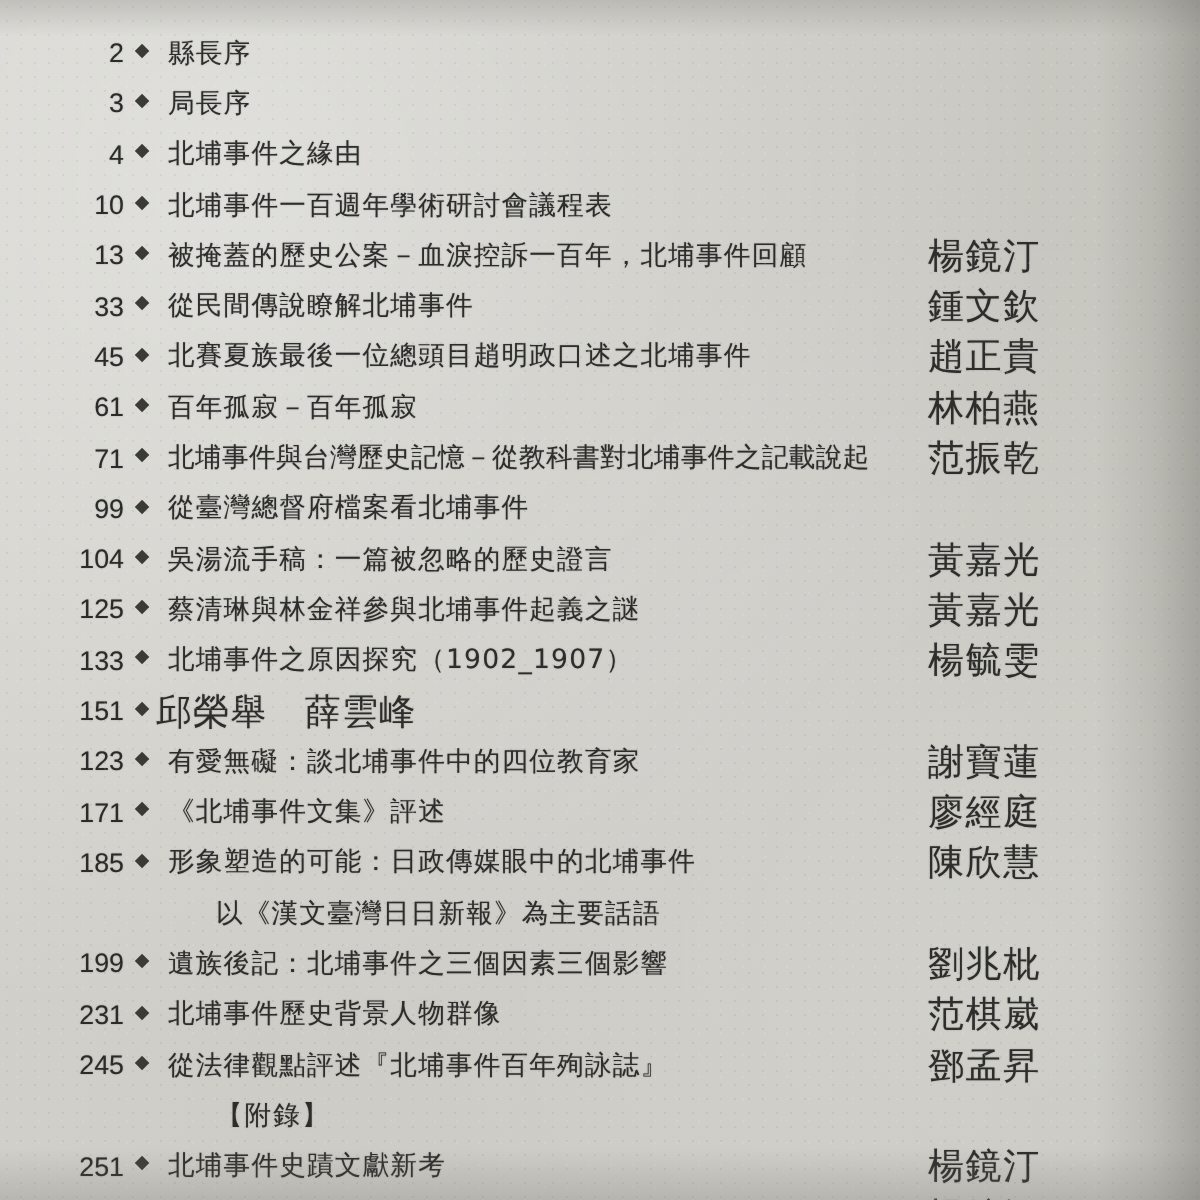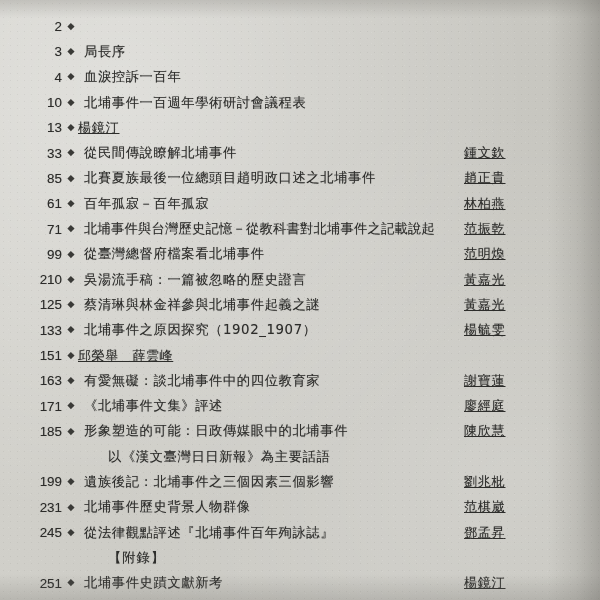--- a/index.html
+++ b/index.html
@@ -99,25 +99,24 @@
     letter-spacing: 0.6px;
     color: #2d2d2b;
     white-space: nowrap;
     overflow: hidden;
   }
   .title.narrow { letter-spacing: 0.2px; }
   .author {
     width: 136px;
     flex: 0 0 136px;
     font-family: "DejaVu Sans", sans-serif;
-    font-size: 13px;
+    font-size: 18px;
     letter-spacing: 0.8px;
     color: #2d2d2b;
     white-space: nowrap;
-    text-decoration: underline;
   }
   .author.two { letter-spacing: 0.6px; }
   
   .cont .page-num, .cont .diamond { visibility: hidden; }
   .cont .title { padding-left: 30px; }
   .bracket .title { padding-left: 30px; }
   .bracket .title {
     letter-spacing: 1px;
   }
   
@@ -126,77 +125,78 @@
   }
 </style>
 </head>
 <body>
 
 <div id="page">
   <div id="toc">
       <div class="toc-row">
         <div class="page-num">2</div>
         <div class="diamond">◆</div>
+        <div class="title">縣長序</div>
         <div class="author"></div>
       </div>
       <div class="toc-row">
         <div class="page-num">3</div>
         <div class="diamond">◆</div>
         <div class="title">局長序</div>
         <div class="author"></div>
       </div>
       <div class="toc-row">
         <div class="page-num">4</div>
         <div class="diamond">◆</div>
-        <div class="title">血淚控訴一百年</div>
+        <div class="title">北埔事件之緣由</div>
         <div class="author"></div>
       </div>
       <div class="toc-row">
         <div class="page-num">10</div>
         <div class="diamond">◆</div>
         <div class="title">北埔事件一百週年學術研討會議程表</div>
         <div class="author"></div>
       </div>
       <div class="toc-row">
         <div class="page-num">13</div>
         <div class="diamond">◆</div>
+        <div class="title">被掩蓋的歷史公案－血淚控訴一百年，北埔事件回顧</div>
         <div class="author">楊鏡汀</div>
       </div>
       <div class="toc-row">
         <div class="page-num">33</div>
         <div class="diamond">◆</div>
         <div class="title">從民間傳說瞭解北埔事件</div>
         <div class="author">鍾文欽</div>
       </div>
       <div class="toc-row">
-        <div class="page-num">85</div>
+        <div class="page-num">45</div>
         <div class="diamond">◆</div>
         <div class="title">北賽夏族最後一位總頭目趙明政口述之北埔事件</div>
         <div class="author">趙正貴</div>
       </div>
       <div class="toc-row">
         <div class="page-num">61</div>
         <div class="diamond">◆</div>
         <div class="title">百年孤寂－百年孤寂</div>
         <div class="author">林柏燕</div>
       </div>
       <div class="toc-row">
         <div class="page-num">71</div>
         <div class="diamond">◆</div>
         <div class="title narrow">北埔事件與台灣歷史記憶－從教科書對北埔事件之記載說起</div>
         <div class="author">范振乾</div>
       </div>
       <div class="toc-row">
         <div class="page-num">99</div>
         <div class="diamond">◆</div>
         <div class="title">從臺灣總督府檔案看北埔事件</div>
-        <div class="author">范明煥</div>
-      </div>
-      <div class="toc-row">
-        <div class="page-num">210</div>
+      </div>
+      <div class="toc-row">
+        <div class="page-num">104</div>
         <div class="diamond">◆</div>
         <div class="title">吳湯流手稿：一篇被忽略的歷史證言</div>
         <div class="author">黃嘉光</div>
       </div>
       <div class="toc-row">
         <div class="page-num">125</div>
         <div class="diamond">◆</div>
         <div class="title">蔡清琳與林金祥參與北埔事件起義之謎</div>
         <div class="author">黃嘉光</div>
       </div>
@@ -205,21 +205,21 @@
         <div class="diamond">◆</div>
         <div class="title">北埔事件之原因探究（1902_1907）</div>
         <div class="author">楊毓雯</div>
       </div>
       <div class="toc-row">
         <div class="page-num">151</div>
         <div class="diamond">◆</div>
         <div class="author two">邱榮舉　薛雲峰</div>
       </div>
       <div class="toc-row">
-        <div class="page-num">163</div>
+        <div class="page-num">123</div>
         <div class="diamond">◆</div>
         <div class="title">有愛無礙：談北埔事件中的四位教育家</div>
         <div class="author">謝寶蓮</div>
       </div>
       <div class="toc-row">
         <div class="page-num">171</div>
         <div class="diamond">◆</div>
         <div class="title">《北埔事件文集》評述</div>
         <div class="author">廖經庭</div>
       </div>

